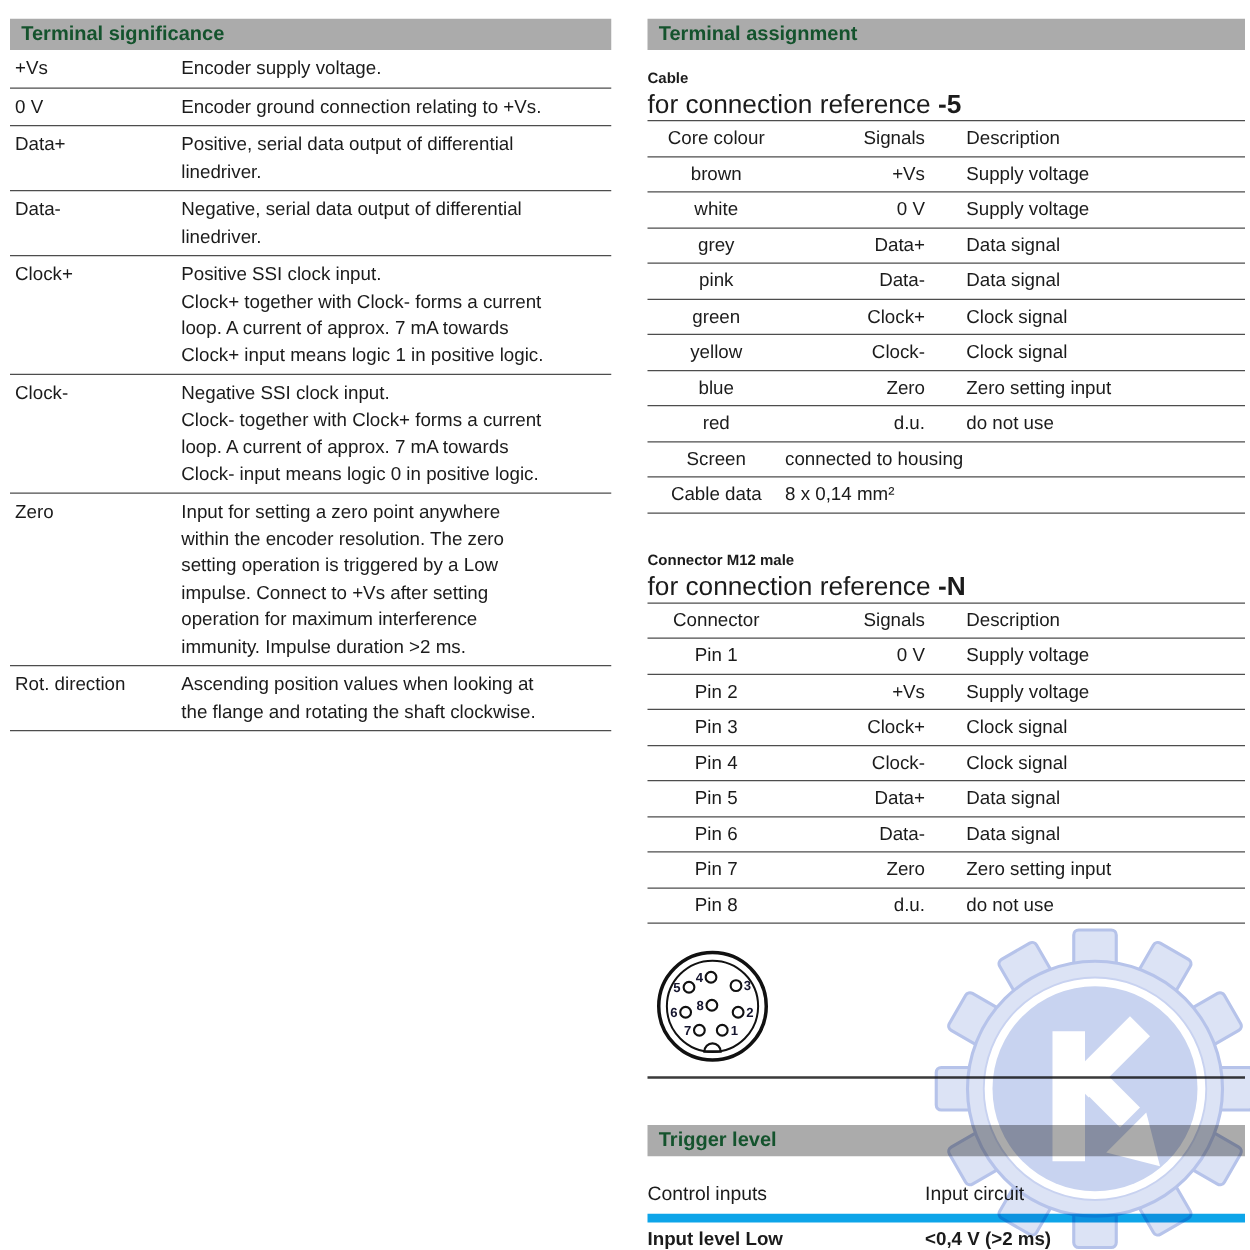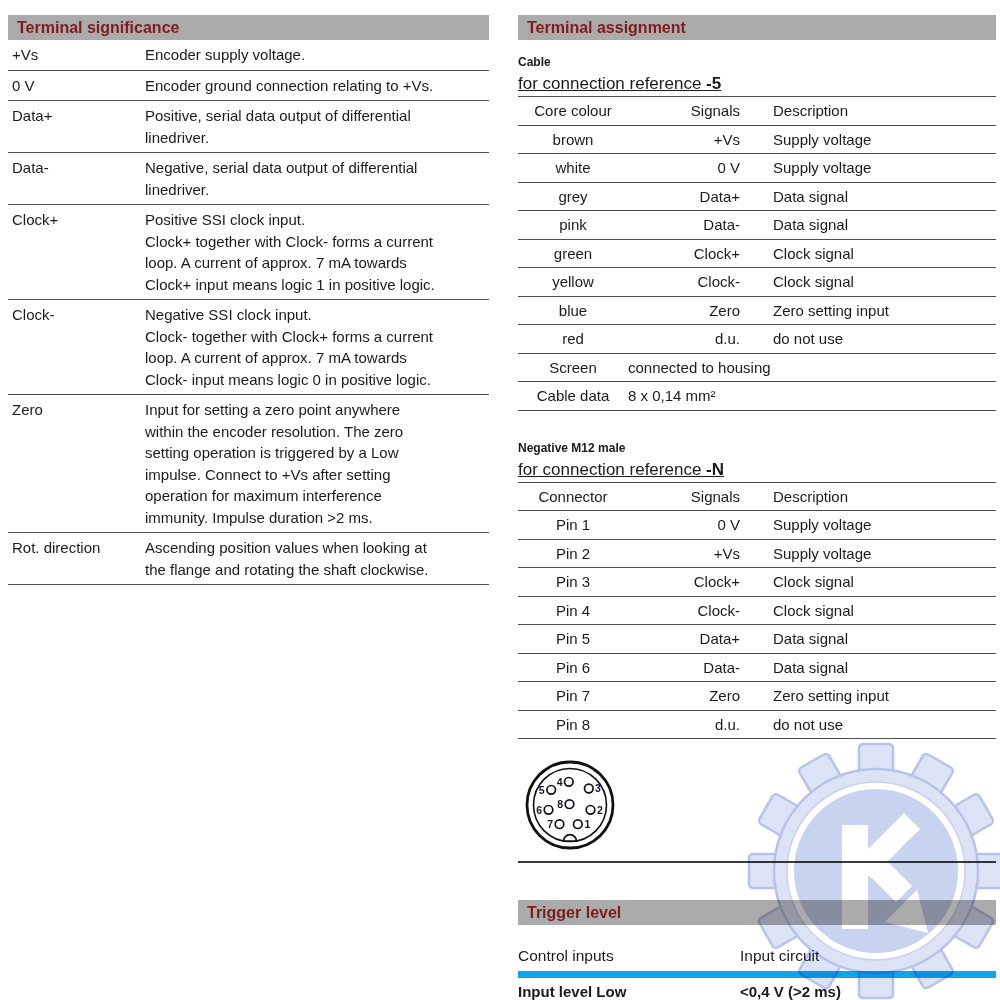--- a/index.html
+++ b/index.html
@@ -15,31 +15,31 @@
   .col-right { left: 518px; width: 478px; }
 
   .bar {
     margin-top: 15px;
     height: 25px;
     line-height: 25px;
     background: #ababab;
     font-weight: bold;
     font-size: 16px;
     padding-left: 9px;
-    color: #7f1d1d;
+    color: #14532d;
   }
 
   
   .sig-row { display: flex; border-bottom: 1px solid #4d4d4d; padding: 4px 0; }
   .sig-term { width: 137px; padding-left: 4px; flex: none; line-height: 21.5px; }
   .sig-desc { flex: 1; line-height: 21.5px; white-space: pre-line; }
 
   
   .sec-title { font-weight: bold; font-size: 12px; line-height: 22px; margin-top: 11px; }
-  .sec-sub { font-size: 17px; line-height: 22px; text-decoration: underline; }
+  .sec-sub { font-size: 21px; line-height: 22px; }
   .sec-sub b { font-weight: bold; }
 
   .dtable { border-top: 1px solid #4d4d4d; margin-top: 1px; }
   .drow { display: flex; border-bottom: 1px solid #4d4d4d; padding: 3px 0; line-height: 21.5px; }
   .c1 { width: 110px; flex: none; text-align: center; }
   .c2 { width: 112px; flex: none; text-align: right; }
   .c3 { flex: 1; margin-left: 33px; }
   .cspan { flex: 1; }
 
   .gap-connector { margin-top: 26px; }
@@ -172,21 +172,21 @@
     <div class="drow">
       <div class="c1">Screen</div>
       <div class="cspan">connected to housing</div>
     </div>
     <div class="drow">
       <div class="c1">Cable data</div>
       <div class="cspan">8 x 0,14 mm²</div>
     </div>
   </div>
 
-  <div class="sec-title gap-connector">Negative M12 male</div>
+  <div class="sec-title gap-connector">Connector M12 male</div>
   <div class="sec-sub"><span>for connection reference </span><b>-N</b></div>
 
   <div class="dtable">
     <div class="drow">
       <div class="c1">Connector</div>
       <div class="c2">Signals</div>
       <div class="c3">Description</div>
     </div>
     <div class="drow">
       <div class="c1">Pin 1</div>

